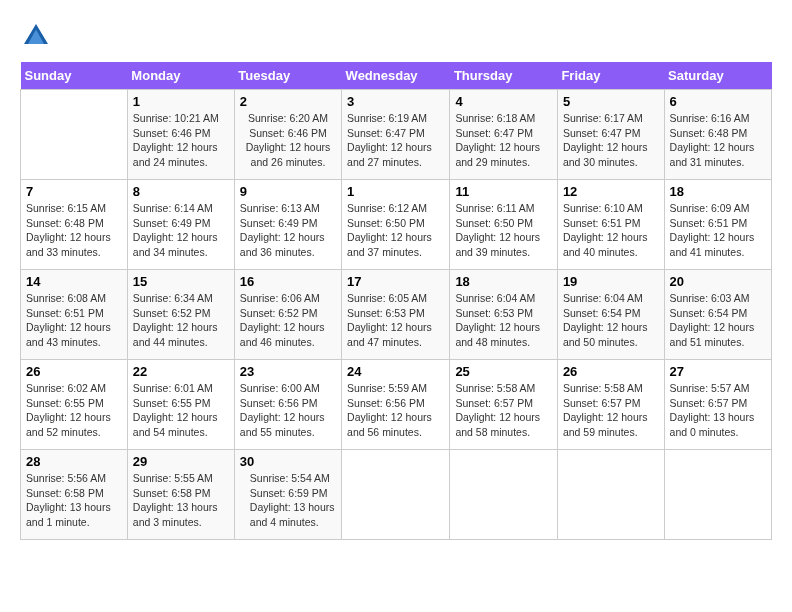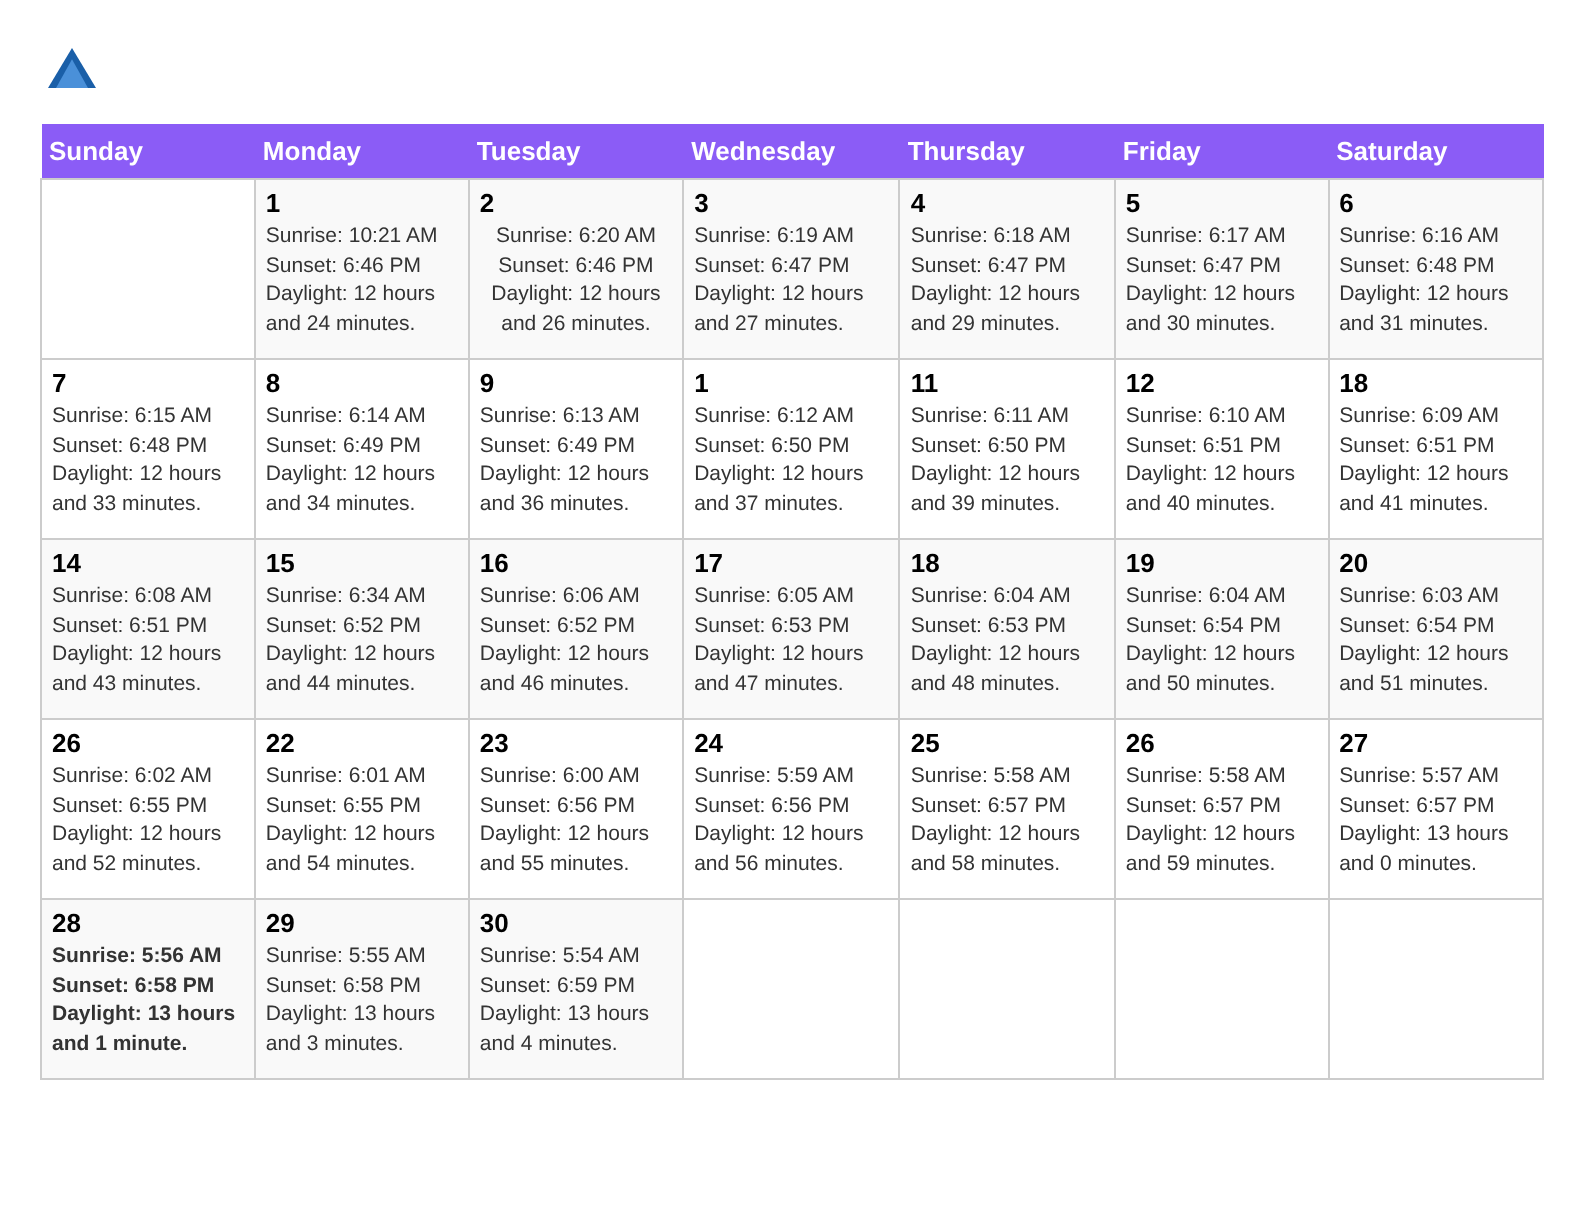--- a/index.html
+++ b/index.html
@@ -313,35 +313,35 @@
           <span class="day-num">27</span>
           <div class="day-info" style="white-space: pre-line;">Sunrise: 5:57 AM
 Sunset: 6:57 PM
 Daylight: 13 hours
 and 0 minutes.</div>
         </td>
       </tr>
       <tr>
         <td>
           <span class="day-num">28</span>
-          <div class="day-info" style="white-space: pre-line; font-weight: bold;">Sunrise: 5:56 AM
+          <div class="day-info" style="white-space: pre-line;">Sunrise: 5:56 AM
 Sunset: 6:58 PM
 Daylight: 13 hours
 and 1 minute.</div>
         </td>
         <td>
           <span class="day-num">29</span>
           <div class="day-info" style="white-space: pre-line;">Sunrise: 5:55 AM
 Sunset: 6:58 PM
 Daylight: 13 hours
 and 3 minutes.</div>
         </td>
         <td>
           <span class="day-num">30</span>
-          <div class="day-info" style="white-space: pre-line;">Sunrise: 5:54 AM
+          <div class="day-info" style="white-space: pre-line; margin-left: 10px;">Sunrise: 5:54 AM
 Sunset: 6:59 PM
 Daylight: 13 hours
 and 4 minutes.</div>
         </td>
         <td class="empty-cell"></td>
         <td class="empty-cell"></td>
         <td class="empty-cell"></td>
         <td class="empty-cell"></td>
       </tr>
     </tbody>

